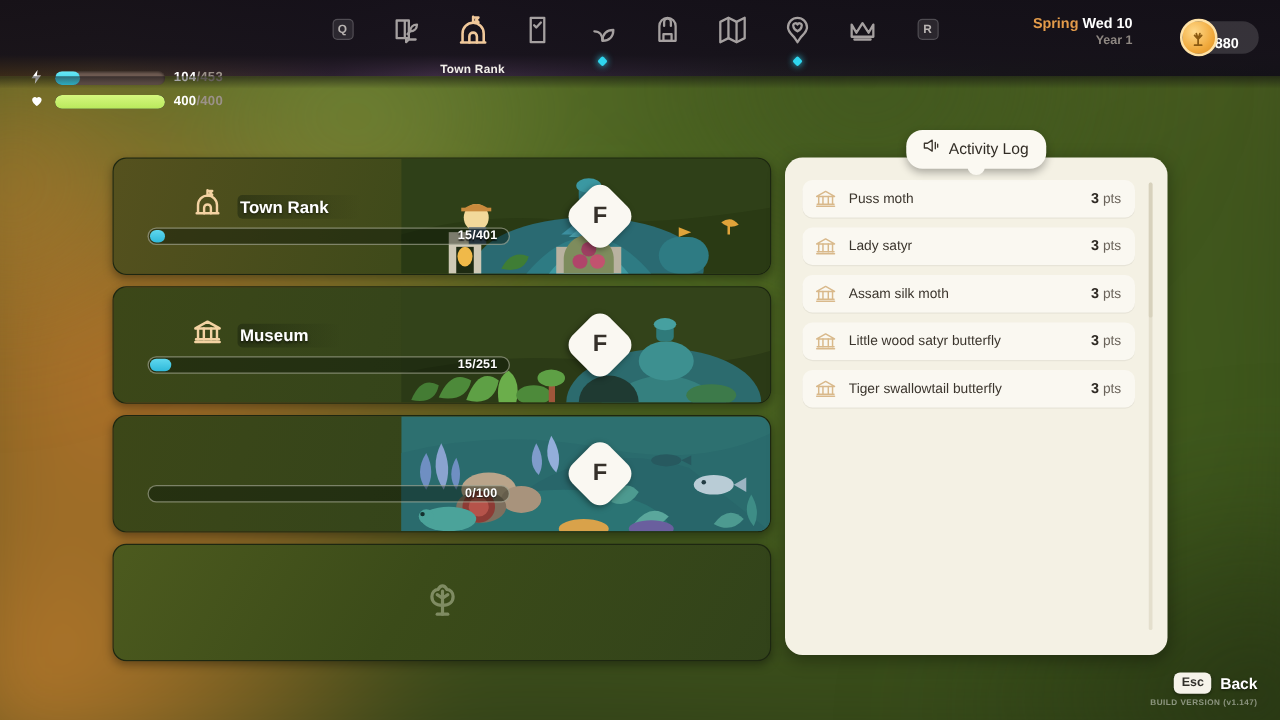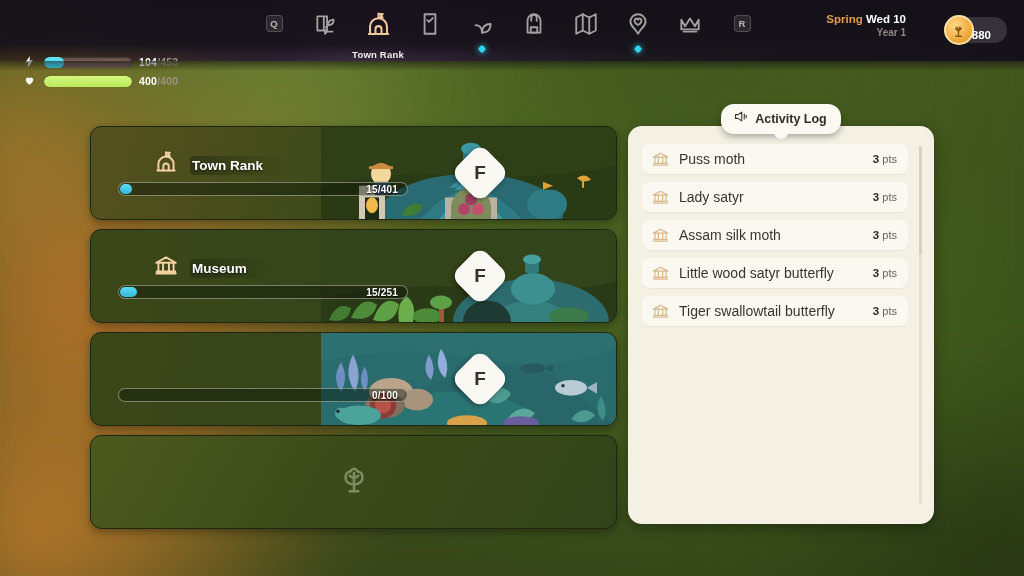--- a/index.html
+++ b/index.html
@@ -108,28 +108,28 @@
   
   .logpanel { position:absolute; left:628px; top:126px; width:306px; height:398px;
               background:#f4f1e4; border-radius:14px; box-shadow:0 4px 14px rgba(0,0,0,.35); }
   .logtab { position:absolute; left:628px; top:104px; width:306px; display:flex; justify-content:center; z-index:9;}
   .logtab .pill { background:#fbf9f2; border-radius:13px; padding:5px 14px 6px 12px; display:flex; align-items:center; gap:7px;
                   box-shadow:0 3px 7px rgba(0,0,0,.3); position:relative; }
   .logtab .pill:after{ content:""; position:absolute; left:50%; bottom:-5px; transform:translateX(-50%);
                        width:14px; height:8px; background:#fbf9f2; border-radius:0 0 7px 7px;}
   .logtab svg { width:15px; height:15px; }
   .logtab path, .logtab line { stroke:#3a342c; fill:none; stroke-width:1.7; stroke-linecap:round; stroke-linejoin:round;}
-  .logtab .ttl { font-size:12.5px; font-weight:bold; color:#322d26; }
+  .logtab .ttl { font-size:12.5px; font-weight:normal; color:#322d26; }
 
   .loglist { position:absolute; left:14px; top:18px; right:26px; }
   .logrow { height:30px; border-radius:8px; background:#faf8f1; margin-bottom:8px;
             display:flex; align-items:center; padding:0 11px 0 9px; box-shadow:0 1px 0 rgba(0,0,0,.05); }
   .logrow .ricon svg { width:19px; height:19px; display:block; }
   .logrow .ricon path, .logrow .ricon line { stroke:#d9b98b; fill:none; stroke-width:1.5; stroke-linecap:round; stroke-linejoin:round;}
-  .logrow .rname { font-size:14px; color:#3b352d; margin-left:9px; flex:1; }
+  .logrow .rname { font-size:11px; color:#3b352d; margin-left:9px; flex:1; }
   .logrow .rpts { font-size:11px; color:#6a635a; }
   .logrow .rpts b { font-size:11.5px; color:#2f2a24; }
   .logscroll { position:absolute; right:12px; top:20px; width:3px; height:358px; border-radius:2px; background:#e4dfcd; }
   .logscroll .thumb { position:absolute; left:0; top:0; width:3px; height:108px; border-radius:2px; background:#d7d1bc; }
 
   
   .footer { position:absolute; right:18px; bottom:10px; text-align:right; z-index:25;}
   .backbtn { display:inline-flex; align-items:center; gap:7px; }
   .backbtn .esc { background:#f6f3ea; color:#32302b; font-size:10px; font-weight:bold;
                   border-radius:5px; padding:3px 6px; box-shadow:0 1px 3px rgba(0,0,0,.4); }
@@ -456,14 +456,21 @@
           </span>
           <span class="rname">Tiger swallowtail butterfly</span>
           <span class="rpts"><b>3</b> <span>pts</span></span>
         </div>
       </div>
     <div class="logscroll">
         <div class="thumb"></div>
       </div>
   </div>
 
+  <div class="footer">
+    <div class="backbtn">
+      <span class="esc">Esc</span>
+      <span class="lbl">Back</span>
+    </div>
+    <div class="build">BUILD VERSION  (v1.147)</div>
+  </div>
 
 </div>
 
 </body></html>

